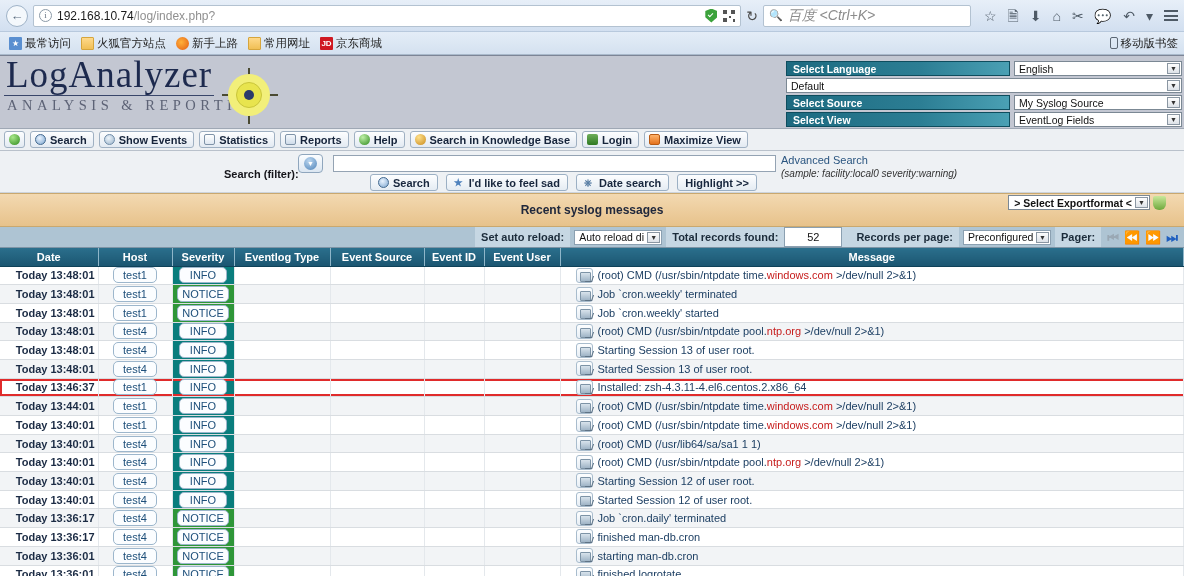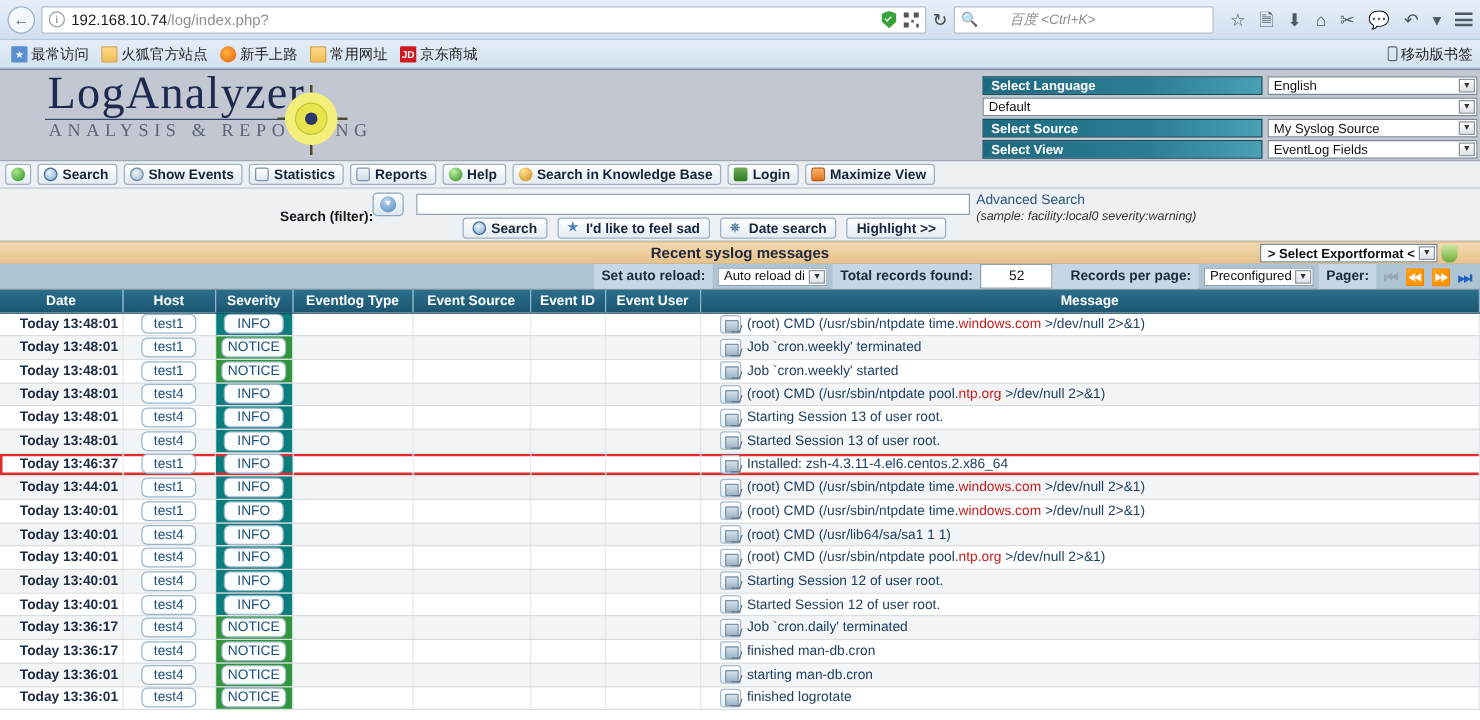--- a/index.html
+++ b/index.html
@@ -54,21 +54,21 @@
       linear-gradient(#555,#555) 10px 9px/2px 3px no-repeat;
     background-color:#fff;
   }
   .reload { font-size:14px; color:#4a4a4a; }
   .search-box {
     width:208px; height:22px; background:#fff; border:1px solid #b3c2d1;
     border-radius:2px; display:flex; align-items:center; padding:0 5px; gap:5px;
     flex:none;
   }
   .search-box .magn { color:#5a6773; font-size:11px; }
-  .search-ph { font-size:11px; color:#8c8c8c; font-style:italic;margin-left:20px; }
+  .search-ph { font-size:14px; color:#8c8c8c; font-style:italic; }
   .tool-icons { display:flex; align-items:center; gap:11px; padding-left:8px; flex:none; }
   .ticon { color:#4e5a66; font-size:14px; line-height:1; }
   .hamburger { display:flex; flex-direction:column; gap:2.5px; }
   .hamburger i { display:block; width:14px; height:2px; background:#4e5a66; }
 
   .bookmark-bar {
     height:23px; display:flex; align-items:center; gap:4px;
     background:linear-gradient(to bottom,#e4edf7,#d4e1f0);
     padding:0 6px; border-bottom:1px solid #a9b9cb; position:relative;
   }
@@ -81,21 +81,21 @@
   .ico-jd { background:#cf1922; color:#fff; font-size:8px; font-weight:bold; text-align:center; line-height:13px; }
   .bm-right { margin-left:auto; display:flex; align-items:center; gap:3px; overflow:hidden; }
   .phone-ico { width:8px;height:12px;border:1px solid #5c6773;border-radius:2px; }
 
   
   #page { position:relative; }
   .header-area {
     height:73px; background:#c3c7d2; position:relative;
     border-top:1px solid #7d8596;
   }
-  .logo-wrap { position:absolute; left:4px; top:-1px;margin-left:32px; }
+  .logo-wrap { position:absolute; left:4px; top:-1px; }
   .logo-main {
     font-family:"Liberation Serif", serif; font-size:37px; color:#1d2a4e;
     letter-spacing:1px; line-height:40px; padding-left:2px;
     border-bottom:1.5px solid #39466a; display:inline-block; padding-right:2px;
   }
   .logo-sub {
     font-family:"Liberation Serif", serif; font-size:14.5px; color:#5d6376;
     letter-spacing:4.5px; margin-top:1px; padding-left:3px;
   }
   .target {
@@ -176,21 +176,21 @@
   .adv-sample { position:absolute; left:781px; top:168px; font-size:10px; color:#333; font-style:italic; }
   .sf-buttons { position:absolute; left:370px; top:176px; display:flex; gap:8px; }
   .sf-btn {
     height:17px; display:flex; align-items:center; gap:4px;
     border:1px solid #9cb0c4; border-radius:3px;
     background:linear-gradient(#fdfeff,#e5ecf3);
     padding:0 7px; font-size:11px; color:#17263d; font-weight:bold; white-space:nowrap;
   }
 
   .section-title {
-    height:18px; background:linear-gradient(to bottom,#f3d9b1,#e7c28b);
+    height:34px; background:linear-gradient(to bottom,#f3d9b1,#e7c28b);
     border-top:1px solid #c9a86f; border-bottom:1px solid #c9a86f;
     position:relative; display:flex; align-items:center; justify-content:center;
     font-size:12px; font-weight:bold; color:#20283c;
   }
   .export-wrap { position:absolute; right:18px; top:1px; display:flex; align-items:center; gap:3px; }
   .export-sel {
     height:15px; background:#fff; border:1px solid #7b8894; display:flex; align-items:center;
     font-size:10.5px; color:#111; padding:0 17px 0 5px; position:relative; font-weight:bold;
   }
   .export-sel .sel-arrow { top:1px; }

